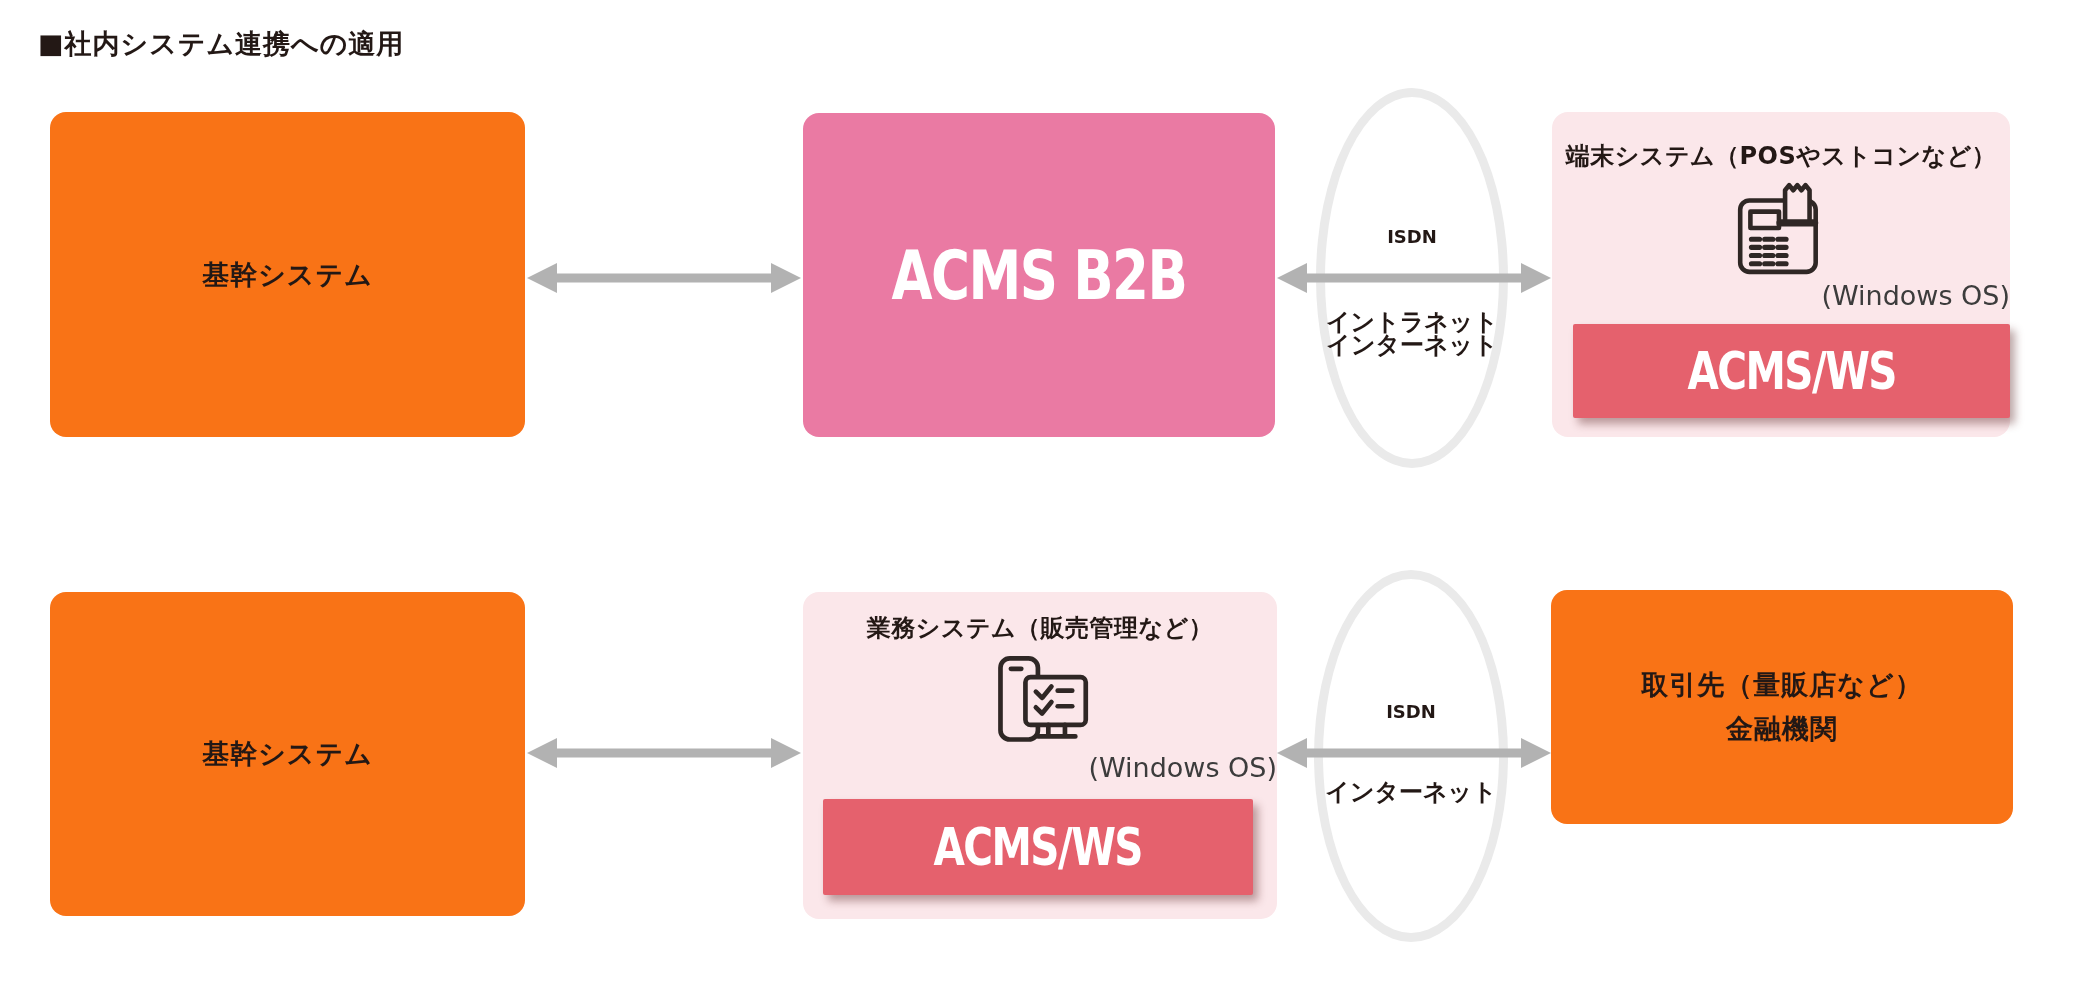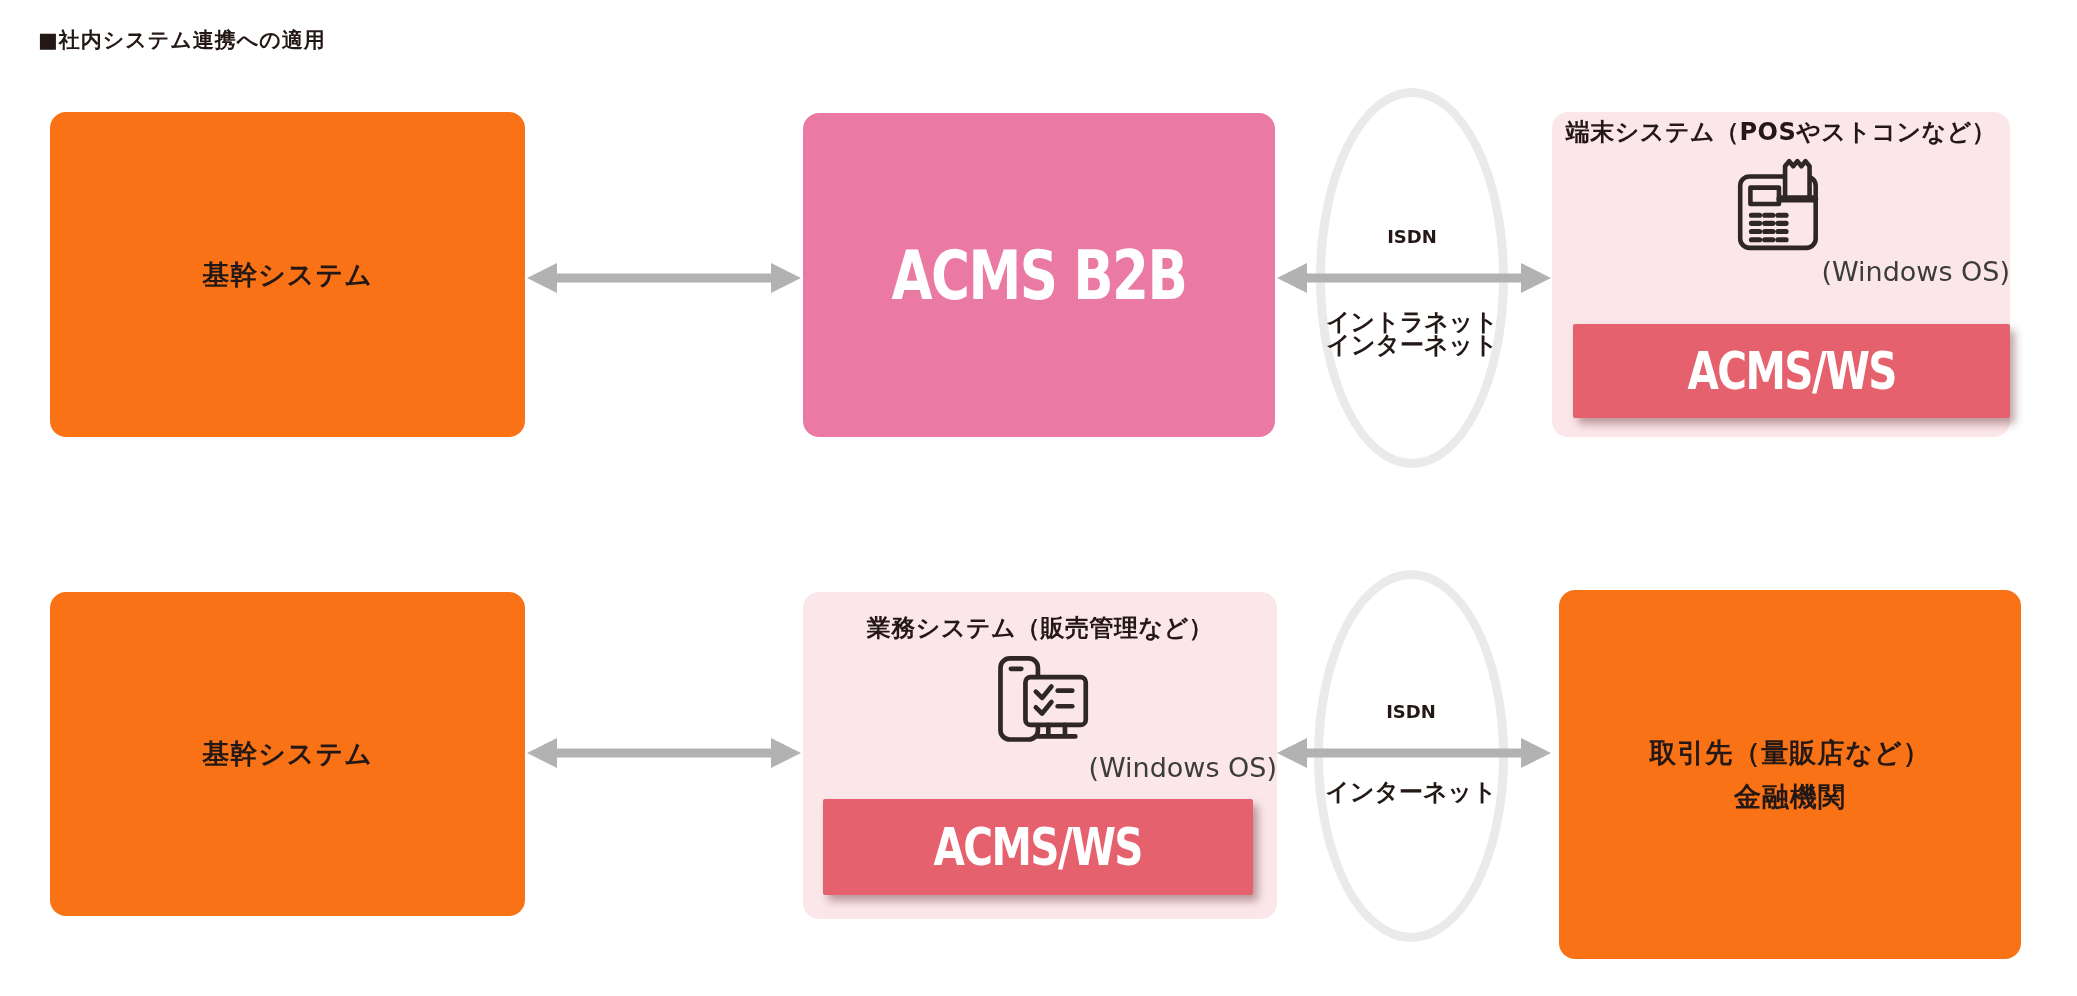--- a/index.html
+++ b/index.html
@@ -1,47 +1,47 @@
 <!DOCTYPE html>
 <html><head>
 <meta charset="utf-8">
 <style>
   html,body { margin:0; padding:0; background:#ffffff; }
   #canvas {
     position:relative; width:2077px; height:996px; background:#ffffff;
     font-family:"DejaVu Sans","Liberation Sans",sans-serif;
     color:#231815; overflow:hidden;
   }
-  .heading { position:absolute; font-size:21px; font-weight:bold; letter-spacing:1px; z-index:4; }
+  .heading { position:absolute; font-size:27px; font-weight:bold; letter-spacing:1px; z-index:4; }
   #h1 { left:38px; top:26px; }
   #h2 { left:38px; top:508px; }
 
   .box { position:absolute; border-radius:16px; z-index:1; box-sizing:border-box; }
   .gray { background:#f97316; }
   .pink { background:#ea7aa3; }
   .lightpink { background:#fbe7ea; }
   .center-flex { display:flex; align-items:center; justify-content:center; }
 
   #s1-left  { left:50px;  top:112px; width:475px; height:325px; }
   #s1-center{ left:803px; top:113px; width:472px; height:324px; }
   #s1-right { left:1552px;top:112px; width:458px; height:325px; }
   #s2-left  { left:50px;  top:592px; width:475px; height:324px; }
   #s2-center{ left:803px; top:592px; width:474px; height:327px; }
-  #s2-right { left:1551px;top:590px; width:462px; height:369px; flex-direction:column;margin-left:8px; }
+  #s2-right { left:1551px;top:590px; width:462px; height:234px; flex-direction:column; }
 
   .syslabel { font-size:27px; font-weight:600; letter-spacing:1px; }
   .twoline { text-align:center; font-size:27px; font-weight:600; line-height:44px; letter-spacing:1px; }
 
   .logo { display:inline-block; font-weight:bold; color:#ffffff; white-space:nowrap;
           transform:scaleX(.78); letter-spacing:-2px; }
   .logo-b2b { font-size:68px; }
   .logo-ws  { font-size:52px; }
 
   .boxtitle { text-align:center; font-size:24px; font-weight:600; letter-spacing:0.5px; }
-  #s1-right .boxtitle { margin-top:4px; }
+  #s1-right .boxtitle { margin-top:28px; }
   #s2-center .boxtitle { margin-top:20px; }
   .iconwrap { text-align:center; margin-top:8px; height:100px; }
   .oslabel { text-align:right; font-size:27px; color:#3c3c3c; margin-top:0px; }
 
   .product { position:absolute; background:#e5616d; border-radius:2px;
              display:flex; align-items:center; justify-content:center;
              box-shadow:5px 6px 8px rgba(90,35,35,.4); }
   #s1-product { left:21px; top:212px; width:437px; height:94px; }
   #s2-product { left:20px; top:207px; width:430px; height:96px; }
 

